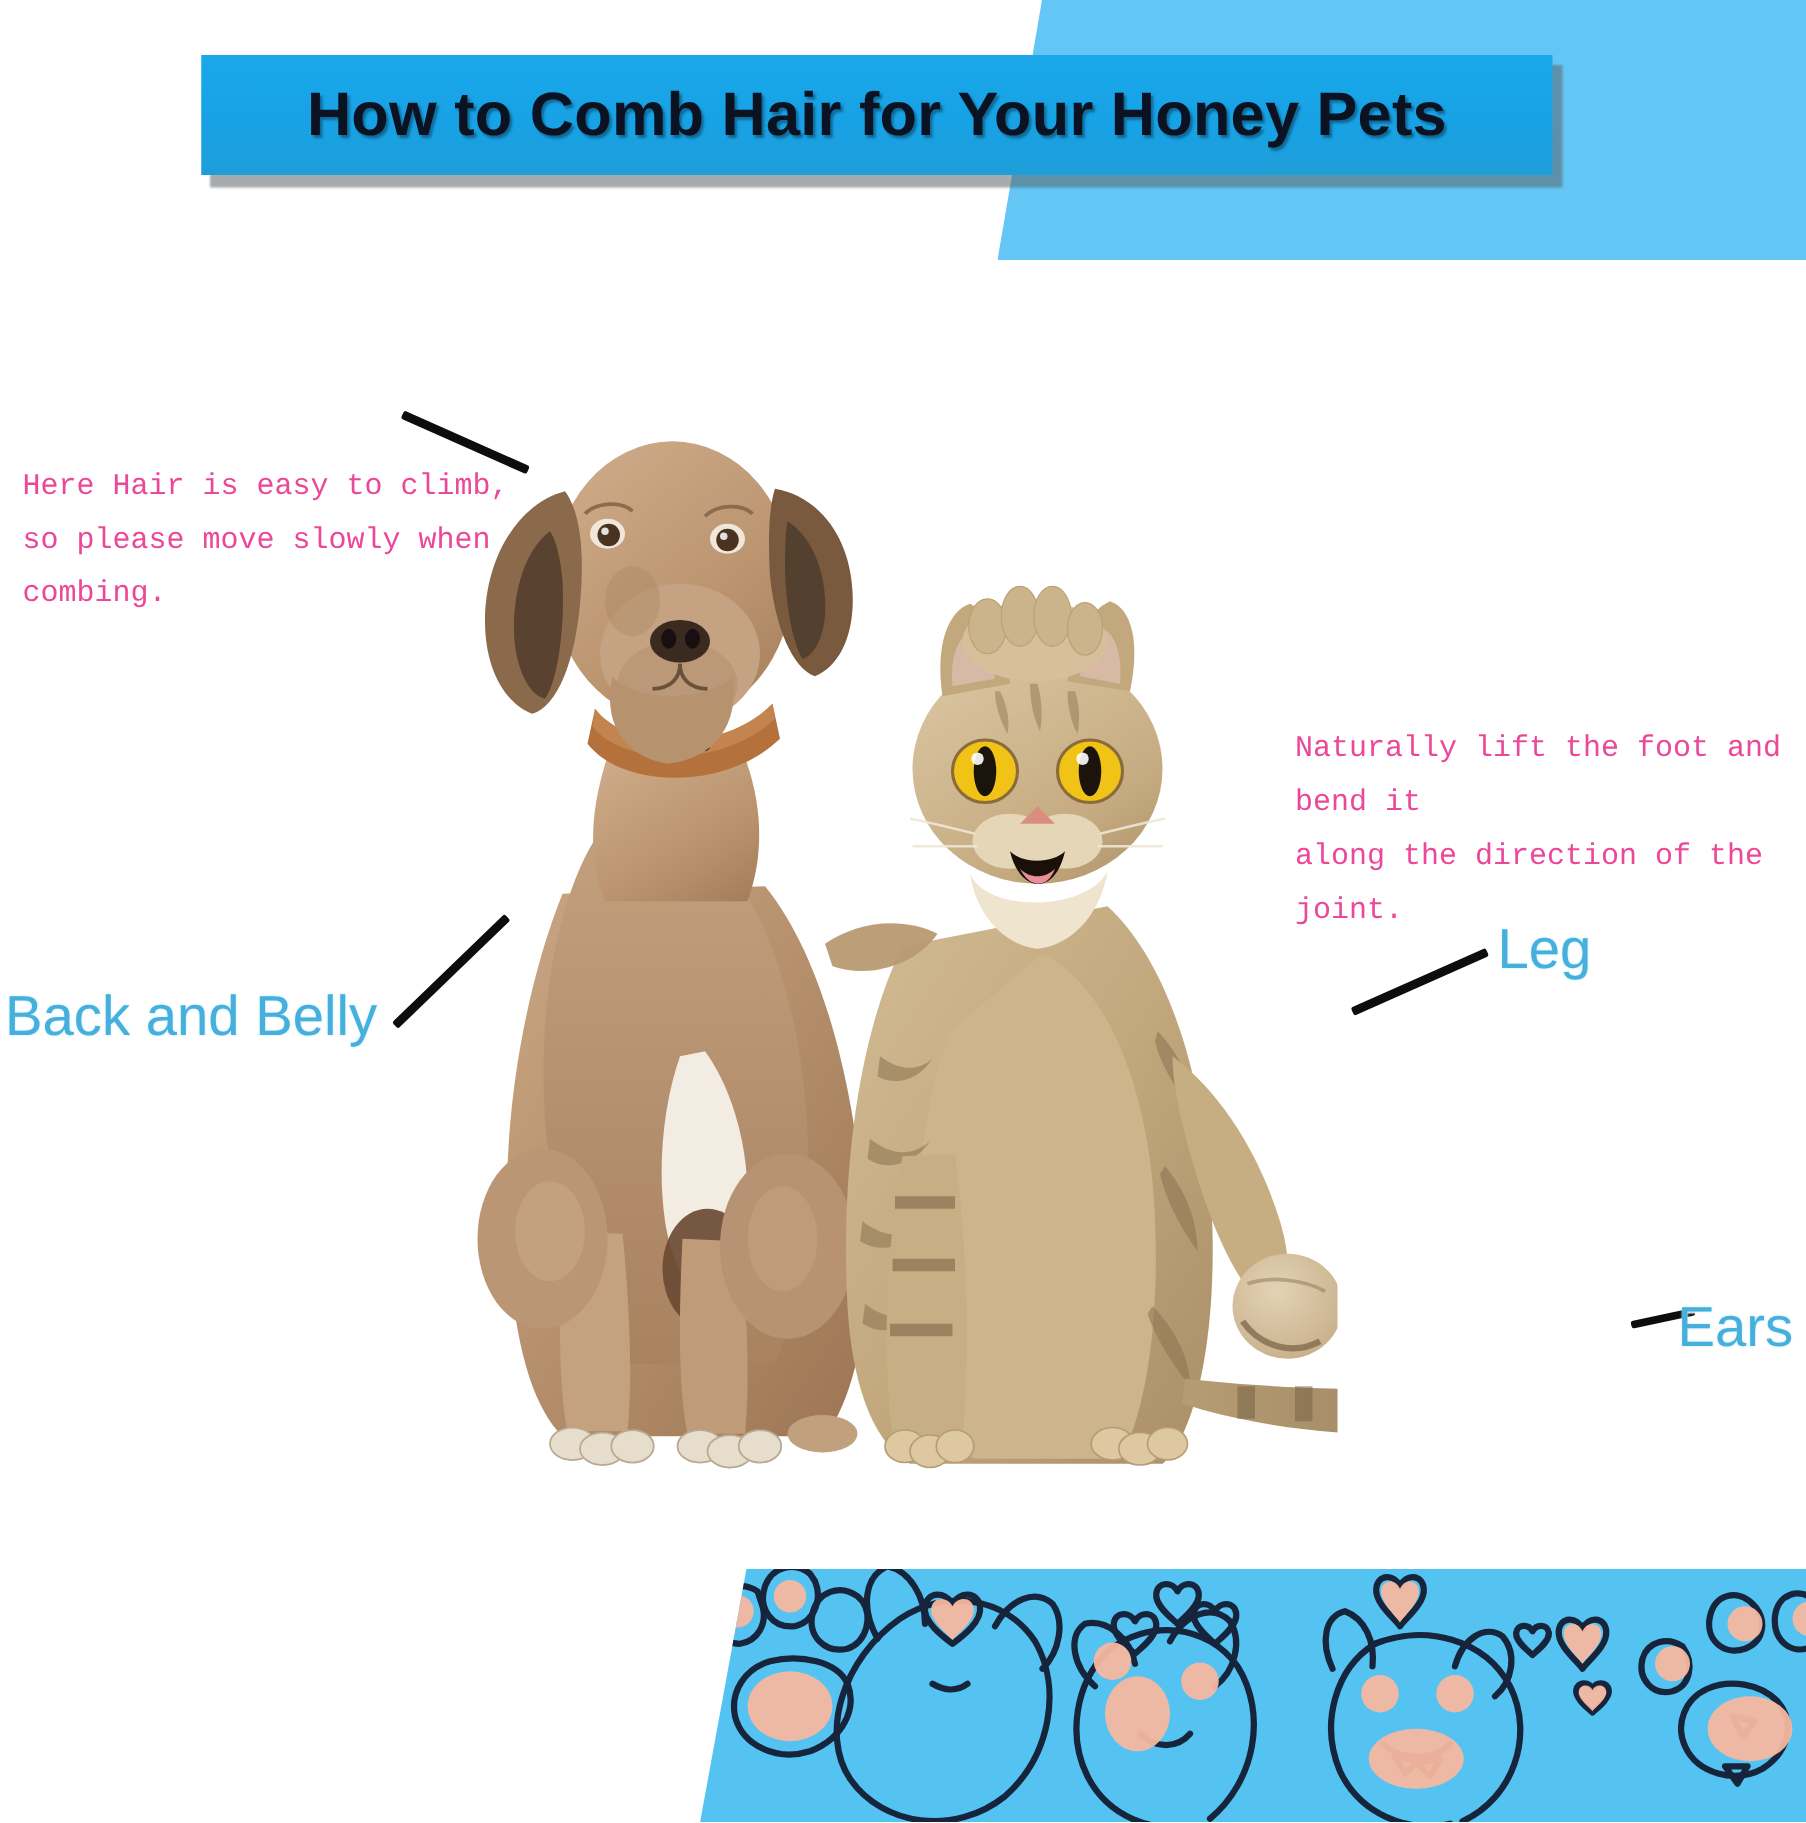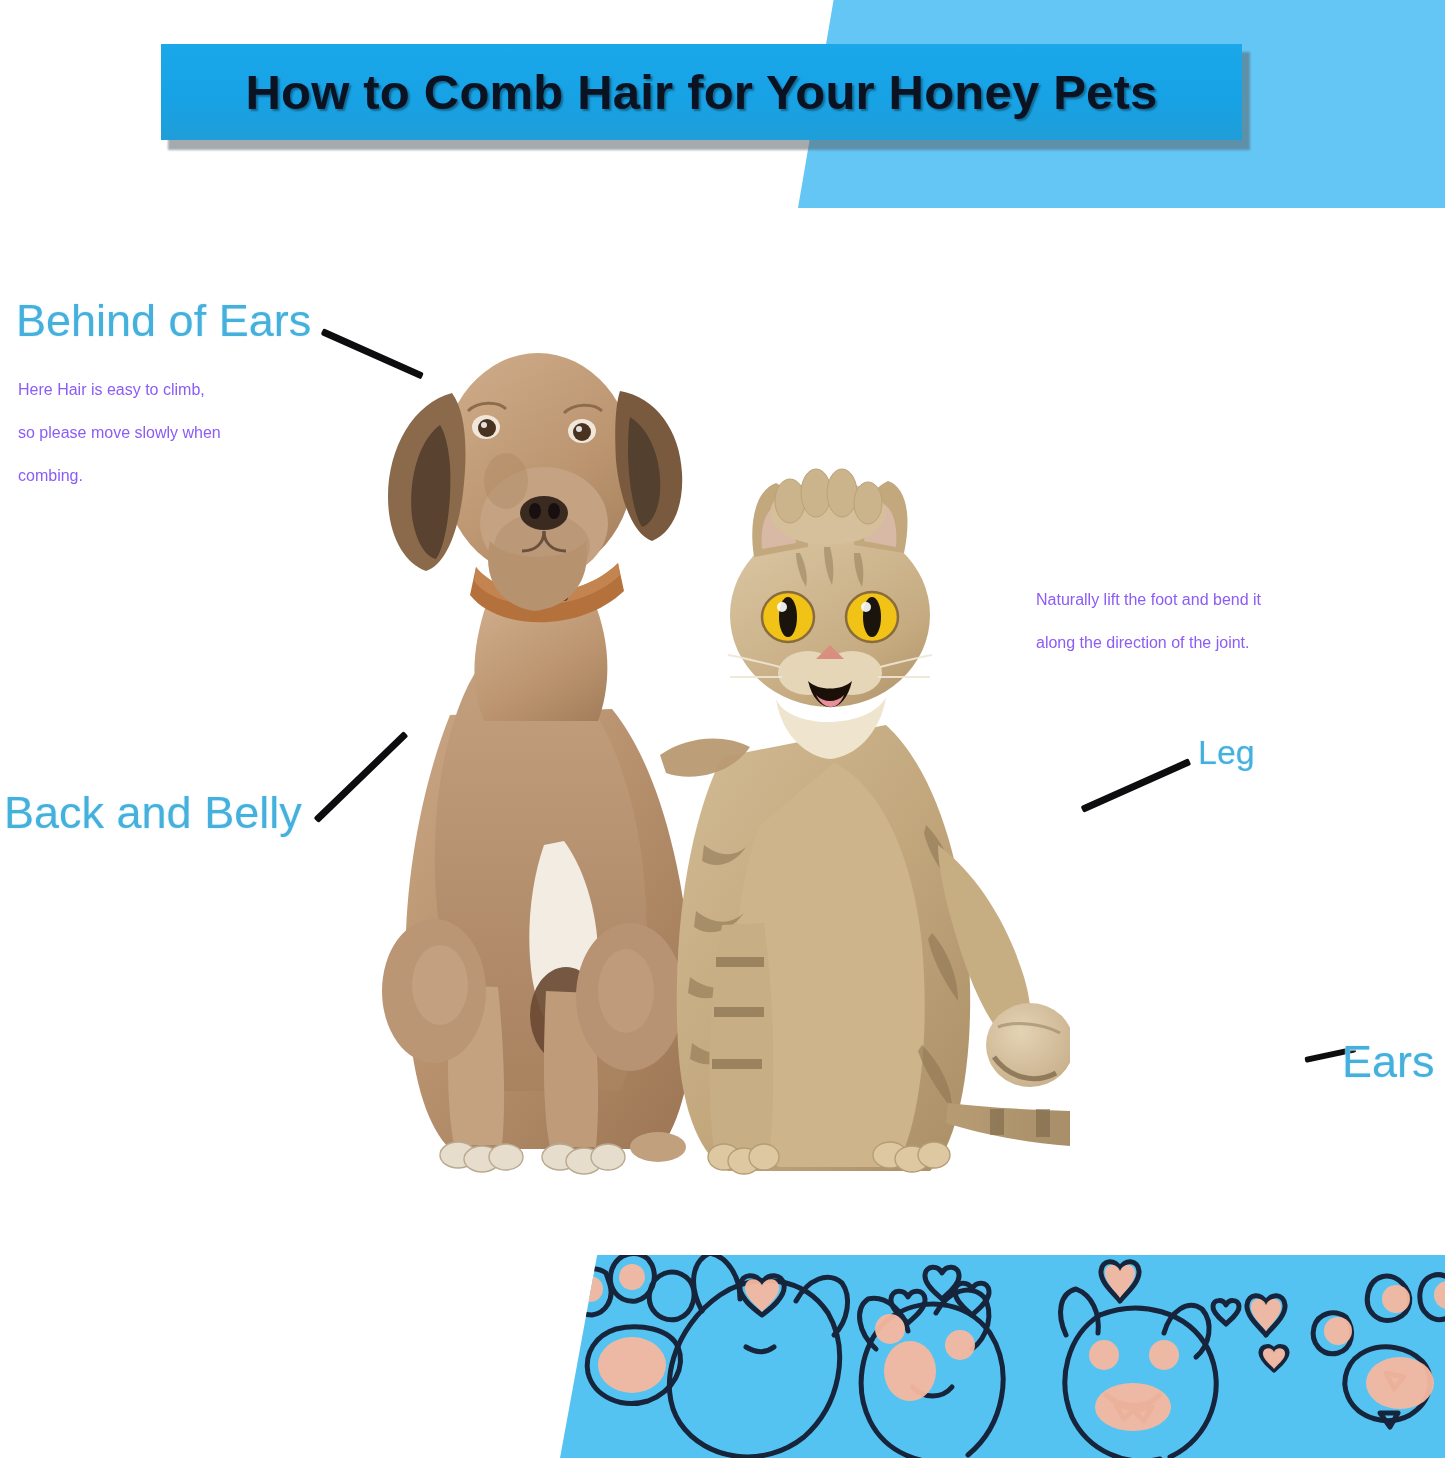--- a/index.html
+++ b/index.html
@@ -63,33 +63,33 @@
   .callout-title {
     position: absolute;
     font-family: "Liberation Sans", sans-serif;
     font-weight: normal;
     color: #46b0dd;
     white-space: nowrap;
     text-shadow: 0 0 2px #bfe6f7, 0 1px 1px rgba(255,255,255,0.9);
   }
   .callout-body {
     position: absolute;
-    font-family: Liberation Sans, sans-serif;
-    color: #8b5cf6;
-    font-size: 16px;
+    font-family: Liberation Mono, monospace;
+    color: #ec4899;
+    font-size: 24px;
     line-height: 43px;
     white-space: pre-line;
   }
 
   #ears-title   { left: 16px;   top: 295px; font-size: 45px; }
   #ears-body    { left: 18px;   top: 368px; }
   #back-title   { left: 4px;    top: 787px; font-size: 45px; text-align: right; }
   #back-body    { left: 6px;    top: 872px; }
   #foot-body    { left: 1036px; top: 578px; }
-  #leg-title    { left: 1198px; top: 733px; font-size: 34px; }
+  #leg-title    { left: 1198px; top: 733px; font-size: 45px; }
   #tail-title   { left: 1342px; top: 1036px; font-size: 45px; }
   #tail-body    { left: 1026px; top: 1127px; }
 
   
   .leader {
     position: absolute;
     background: #0d0d0f;
     transform-origin: 0 50%;
     border-radius: 2px;
   }
@@ -352,21 +352,20 @@
         <path d="M850 818 h13 v28 h-13 z"></path>
       </g>
     </svg>
   </div>
 
   <div class="leader" id="leader-ears"></div>
   <div class="leader" id="leader-back"></div>
   <div class="leader" id="leader-leg"></div>
   <div class="leader" id="leader-tail"></div>
 
-  <div class="callout-title" id="ears-title">Behind of Ears</div>
   <div class="callout-body" id="ears-body">Here Hair is easy to climb,
 so please move slowly when
   combing.</div>
 
   <div class="callout-title" id="back-title">Back and Belly</div>
 
   <div class="callout-body" id="foot-body">Naturally lift the foot and bend it
 along the direction of the joint.</div>
 
   <div class="callout-title" id="leg-title">Leg</div>

